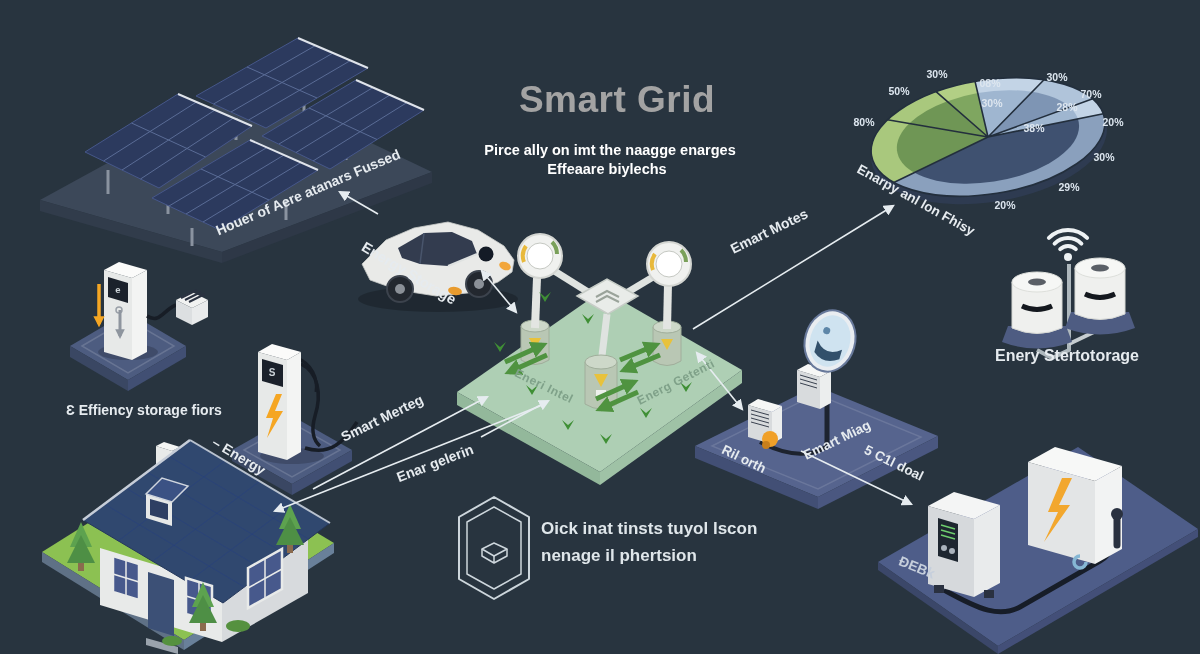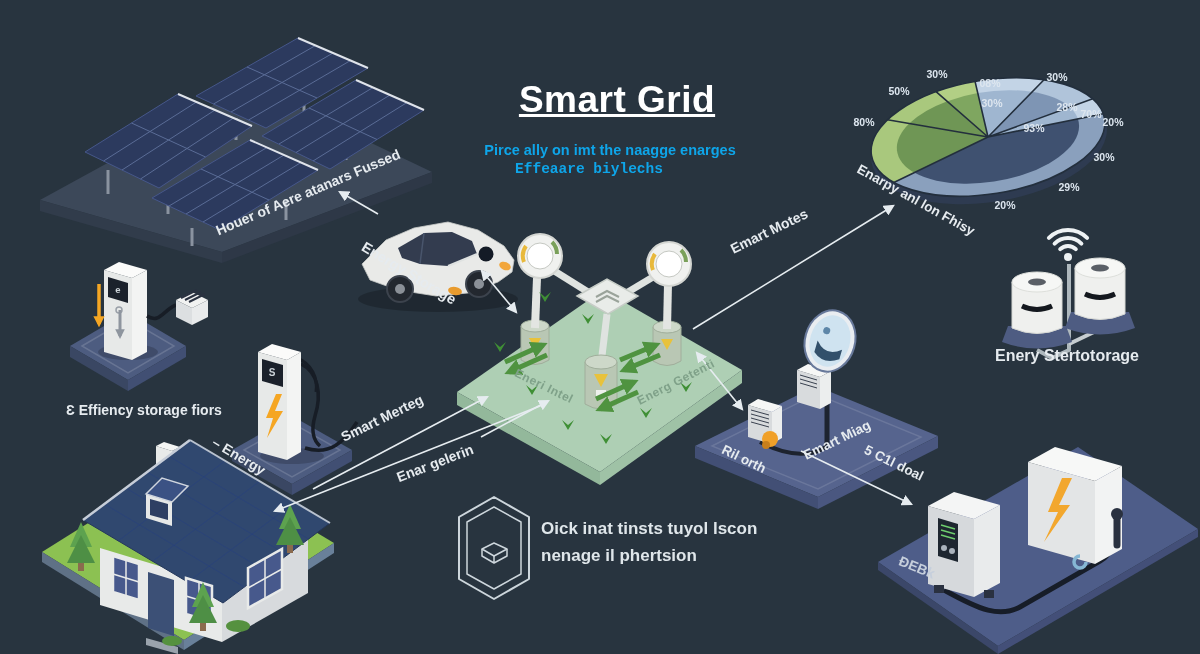--- a/index.html
+++ b/index.html
@@ -3,22 +3,22 @@
 <meta charset="utf-8">
 <style>
   html,body{margin:0;padding:0;background:#1d2730;}
   #stage{position:relative;width:1200px;height:654px;background:#28343f;overflow:hidden;
          font-family:"Liberation Sans",sans-serif;}
   #art{position:absolute;left:0;top:0;z-index:1;}
   .lab{position:absolute;z-index:3;color:#e6ebef;font-weight:700;font-size:14px;
        white-space:nowrap;transform-origin:center;}
   .plab{position:absolute;z-index:3;color:#dde6ef;font-weight:700;font-size:10.5px;
         white-space:nowrap;transform:translate(-50%,-50%);}
-  .title{font-size:37px;font-weight:800;letter-spacing:.5px;color:#ffffff;text-decoration:underline;}
-  .sub{font-size:14.5px;font-weight:600;color:#0ea5e9;}
+  .title{font-size:37px;font-weight:800;letter-spacing:.5px;color:#a3a3a3;}
+  .sub{font-size:14.5px;font-weight:600;color:#ffffff;}
   .note{font-size:17px;font-weight:600;color:#dfe6ea;}
   .emboss{color:#7fa189;font-weight:700;letter-spacing:.5px;}
   .screen-glyph{color:#ccd3d8;font-weight:700;}
   .debk{color:#c6cfdc;}
 </style>
 </head>
 <body>
 
 <div id="stage">
 
@@ -393,21 +393,21 @@
     <line x1="481" y1="437" x2="548" y2="401" marker-end="url(#ah)"></line>
     <line x1="545" y1="404" x2="275" y2="511" marker-end="url(#ah)"></line>
     <line x1="693" y1="329" x2="893" y2="206" marker-end="url(#ah)"></line>
     <line x1="697" y1="353" x2="742" y2="409" marker-start="url(#ah)" marker-end="url(#ah)"></line>
     <line x1="801" y1="451" x2="911" y2="504" marker-end="url(#ah)"></line>
   </g>
 </svg>
 
 <div class="lab title" style="left:617px;top:100px;transform:translate(-50%,-50%);">Smart Grid</div>
 <div class="lab sub" style="left:610px;top:150px;transform:translate(-50%,-50%);">Pirce ally on imt the naagge enarges</div>
-<div class="lab sub" style="left:589px;top:169px;transform:translate(-50%,-50%);font-family:Liberation Mono, monospace;">Effeaare biylechs</div>
+<div class="lab sub" style="left:607px;top:169px;transform:translate(-50%,-50%);">Effeaare biylechs</div>
 
 <div class="lab" style="left:308px;top:192px;transform:translate(-50%,-50%) rotate(-23deg);">Houer of Aere atanars Fussed</div>
 <div class="lab" style="left:409px;top:273px;font-size:14.5px;transform:translate(-50%,-50%) rotate(31deg);">Energy Storage</div>
 <div class="lab" style="left:124px;top:410px;transform:translate(-50%,-50%);margin-left:20px;">Ɛ Effiency storage fiors</div>
 <div class="lab" style="left:239px;top:456px;transform:translate(-50%,-50%) rotate(31deg);">– Energy</div>
 <div class="lab" style="left:382px;top:418px;transform:translate(-50%,-50%) rotate(-26deg);">Smart Merteg</div>
 <div class="lab" style="left:435px;top:463px;transform:translate(-50%,-50%) rotate(-21deg);">Enar gelerin</div>
 <div class="lab" style="left:769px;top:231px;transform:translate(-50%,-50%) rotate(-26deg);">Emart Motes</div>
 <div class="lab" style="left:916px;top:200px;font-size:13.5px;transform:translate(-50%,-50%) rotate(29deg);">Enarpy anl lon Fhisy</div>
 <div class="lab" style="left:1067px;top:356px;font-size:16px;transform:translate(-50%,-50%);">Enery Stertotorage</div>
@@ -419,23 +419,23 @@
 <div class="lab note" style="left:541px;top:556px;transform:translate(0,-50%);font-weight:600;">nenage il phertsion</div>
 <div class="lab emboss" style="left:544px;top:386px;font-size:12px;transform:translate(-50%,-50%) rotate(26deg);">Eneri Intel</div>
 <div class="lab emboss" style="left:676px;top:382px;font-size:12px;transform:translate(-50%,-50%) rotate(-27deg);">Energ Getenti</div>
 <div class="lab screen-glyph" style="left:118px;top:289px;font-size:9.5px;transform:translate(-50%,-50%);">e</div>
 <div class="lab screen-glyph" style="left:272px;top:372px;font-size:10px;transform:translate(-50%,-50%);">S</div>
 
 <span class="plab" style="left:937px;top:74px;">30%</span>
 <span class="plab" style="left:899px;top:91px;">50%</span>
 <span class="plab" style="left:864px;top:122px;">80%</span>
 <span class="plab" style="left:1057px;top:77px;">30%</span>
-<span class="plab" style="left:1091px;top:94px;margin-top:20px;">70%</span>
+<span class="plab" style="left:1091px;top:94px;">70%</span>
 <span class="plab" style="left:1113px;top:122px;">20%</span>
 <span class="plab" style="left:1104px;top:157px;">30%</span>
 <span class="plab" style="left:1069px;top:187px;">29%</span>
 <span class="plab" style="left:1005px;top:205px;">20%</span>
 <span class="plab" style="left:990px;top:83px;">08%</span>
 <span class="plab" style="left:992px;top:103px;">30%</span>
 <span class="plab" style="left:1022px;top:107px;margin-left:45px;">28%</span>
-<span class="plab" style="left:1034px;top:128px;">93%</span>
+<span class="plab" style="left:1034px;top:128px;">38%</span>
 
 </div>
 
 </body></html>

